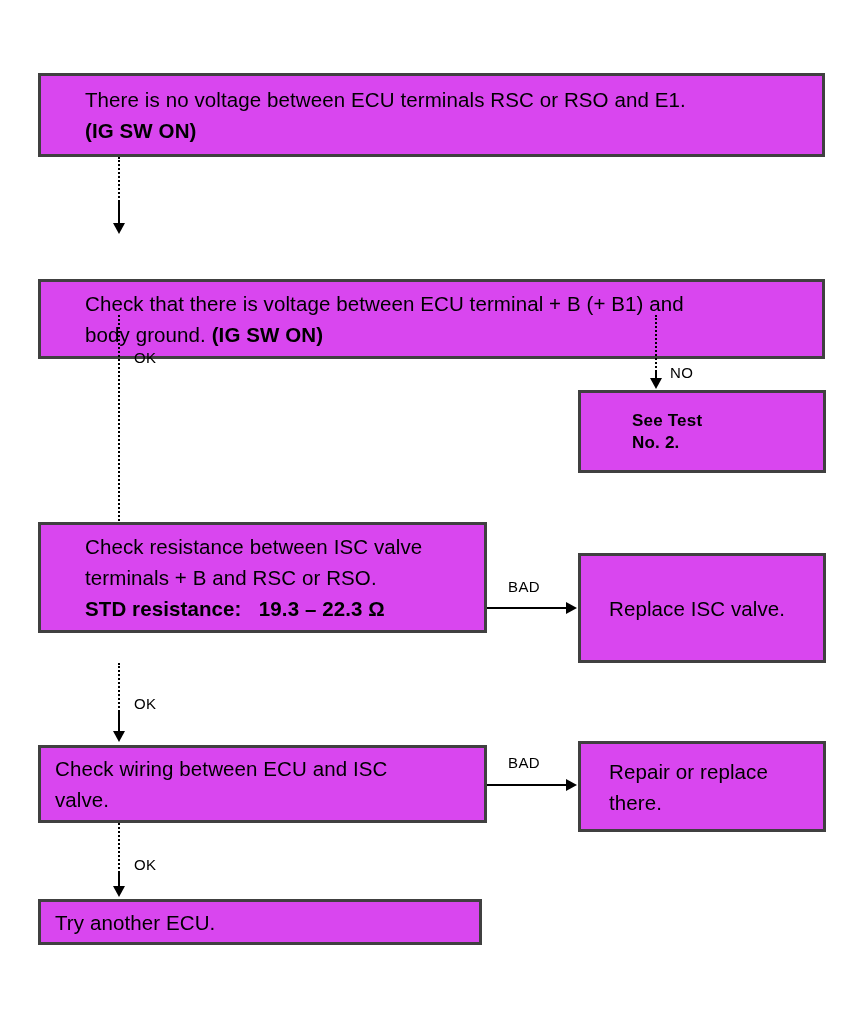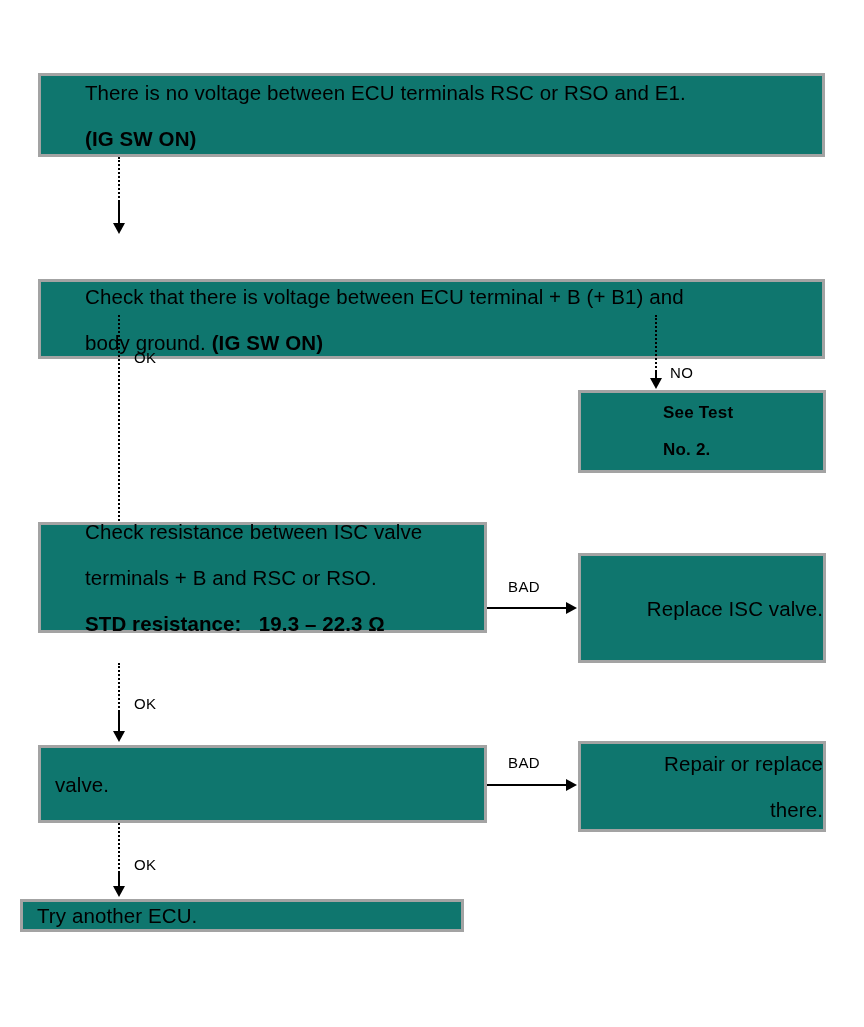--- a/index.html
+++ b/index.html
@@ -14,44 +14,43 @@
     background: #ffffff;
     font-family: "Liberation Sans", sans-serif;
     color: #000000;
     overflow: hidden;
   }
 
   
   .box {
     position: absolute;
     box-sizing: border-box;
-    border: 3px solid #a3a3a3;
-    background: #0f766e;
+    border: 3px solid #404040;
+    background: #d946ef;
     display: flex;
     flex-direction: column;
     justify-content: center;
-    gap: 15px;
   }
   .box .line {
     font-size: 20.5px;
     line-height: 31px;
     white-space: pre;
     letter-spacing: .1px;
   }
   .box.pad-l .line { padding-left: 44px; }
   .box.pad-s .line { padding-left: 14px; }
-  .box.pad-m .line { padding-left: 12px; text-align: right; }
+  .box.pad-m .line { padding-left: 28px; }
   .bold { font-weight: bold; }
 
   
   .box.small .line {
     font-size: 17px;
     line-height: 22px;
     font-weight: bold;
-    padding-left: 82px;
+    padding-left: 51px;
     letter-spacing: .2px;
   }
 
   
   .vline {
     position: absolute;
     width: 0;
     border-left: 2px dotted #000;
   }
   .vline-solid {
@@ -135,34 +134,35 @@
   <div class="box pad-m" style="left:578px; top:553px; width:248px; height:110px;">
     <div class="line">Replace ISC valve.</div>
   </div>
 
   <div class="vline" style="left:118px; top:663px; height:52px;"></div>
   <div class="vline-solid" style="left:118px; top:710px; height:22px;"></div>
   <div class="arrow-down" style="left:113px; top:731px;"></div>
   <div class="elabel" style="left:134px; top:694px;">OK</div>
 
   <div class="box pad-s" style="left:38px; top:745px; width:449px; height:78px;">
+    <div class="line">Check wiring between ECU and ISC</div>
     <div class="line">valve.</div>
   </div>
 
   <div class="hline" style="left:487px; top:784px; width:80px;"></div>
   <div class="arrow-right" style="left:566px; top:779px;"></div>
   <div class="elabel" style="left:508px; top:753px;">BAD</div>
 
   <div class="box pad-m" style="left:578px; top:741px; width:248px; height:91px;">
     <div class="line">Repair or replace</div>
     <div class="line">there.</div>
   </div>
 
   <div class="vline" style="left:118px; top:823px; height:54px;"></div>
   <div class="vline-solid" style="left:118px; top:872px; height:15px;"></div>
   <div class="arrow-down" style="left:113px; top:886px;"></div>
   <div class="elabel" style="left:134px; top:855px;">OK</div>
 
-  <div class="box pad-s" style="left:20px; top:899px; width:444px; height:33px;">
+  <div class="box pad-s" style="left:38px; top:899px; width:444px; height:46px;">
     <div class="line">Try another ECU.</div>
   </div>
 
 </div>
 
 </body></html>

